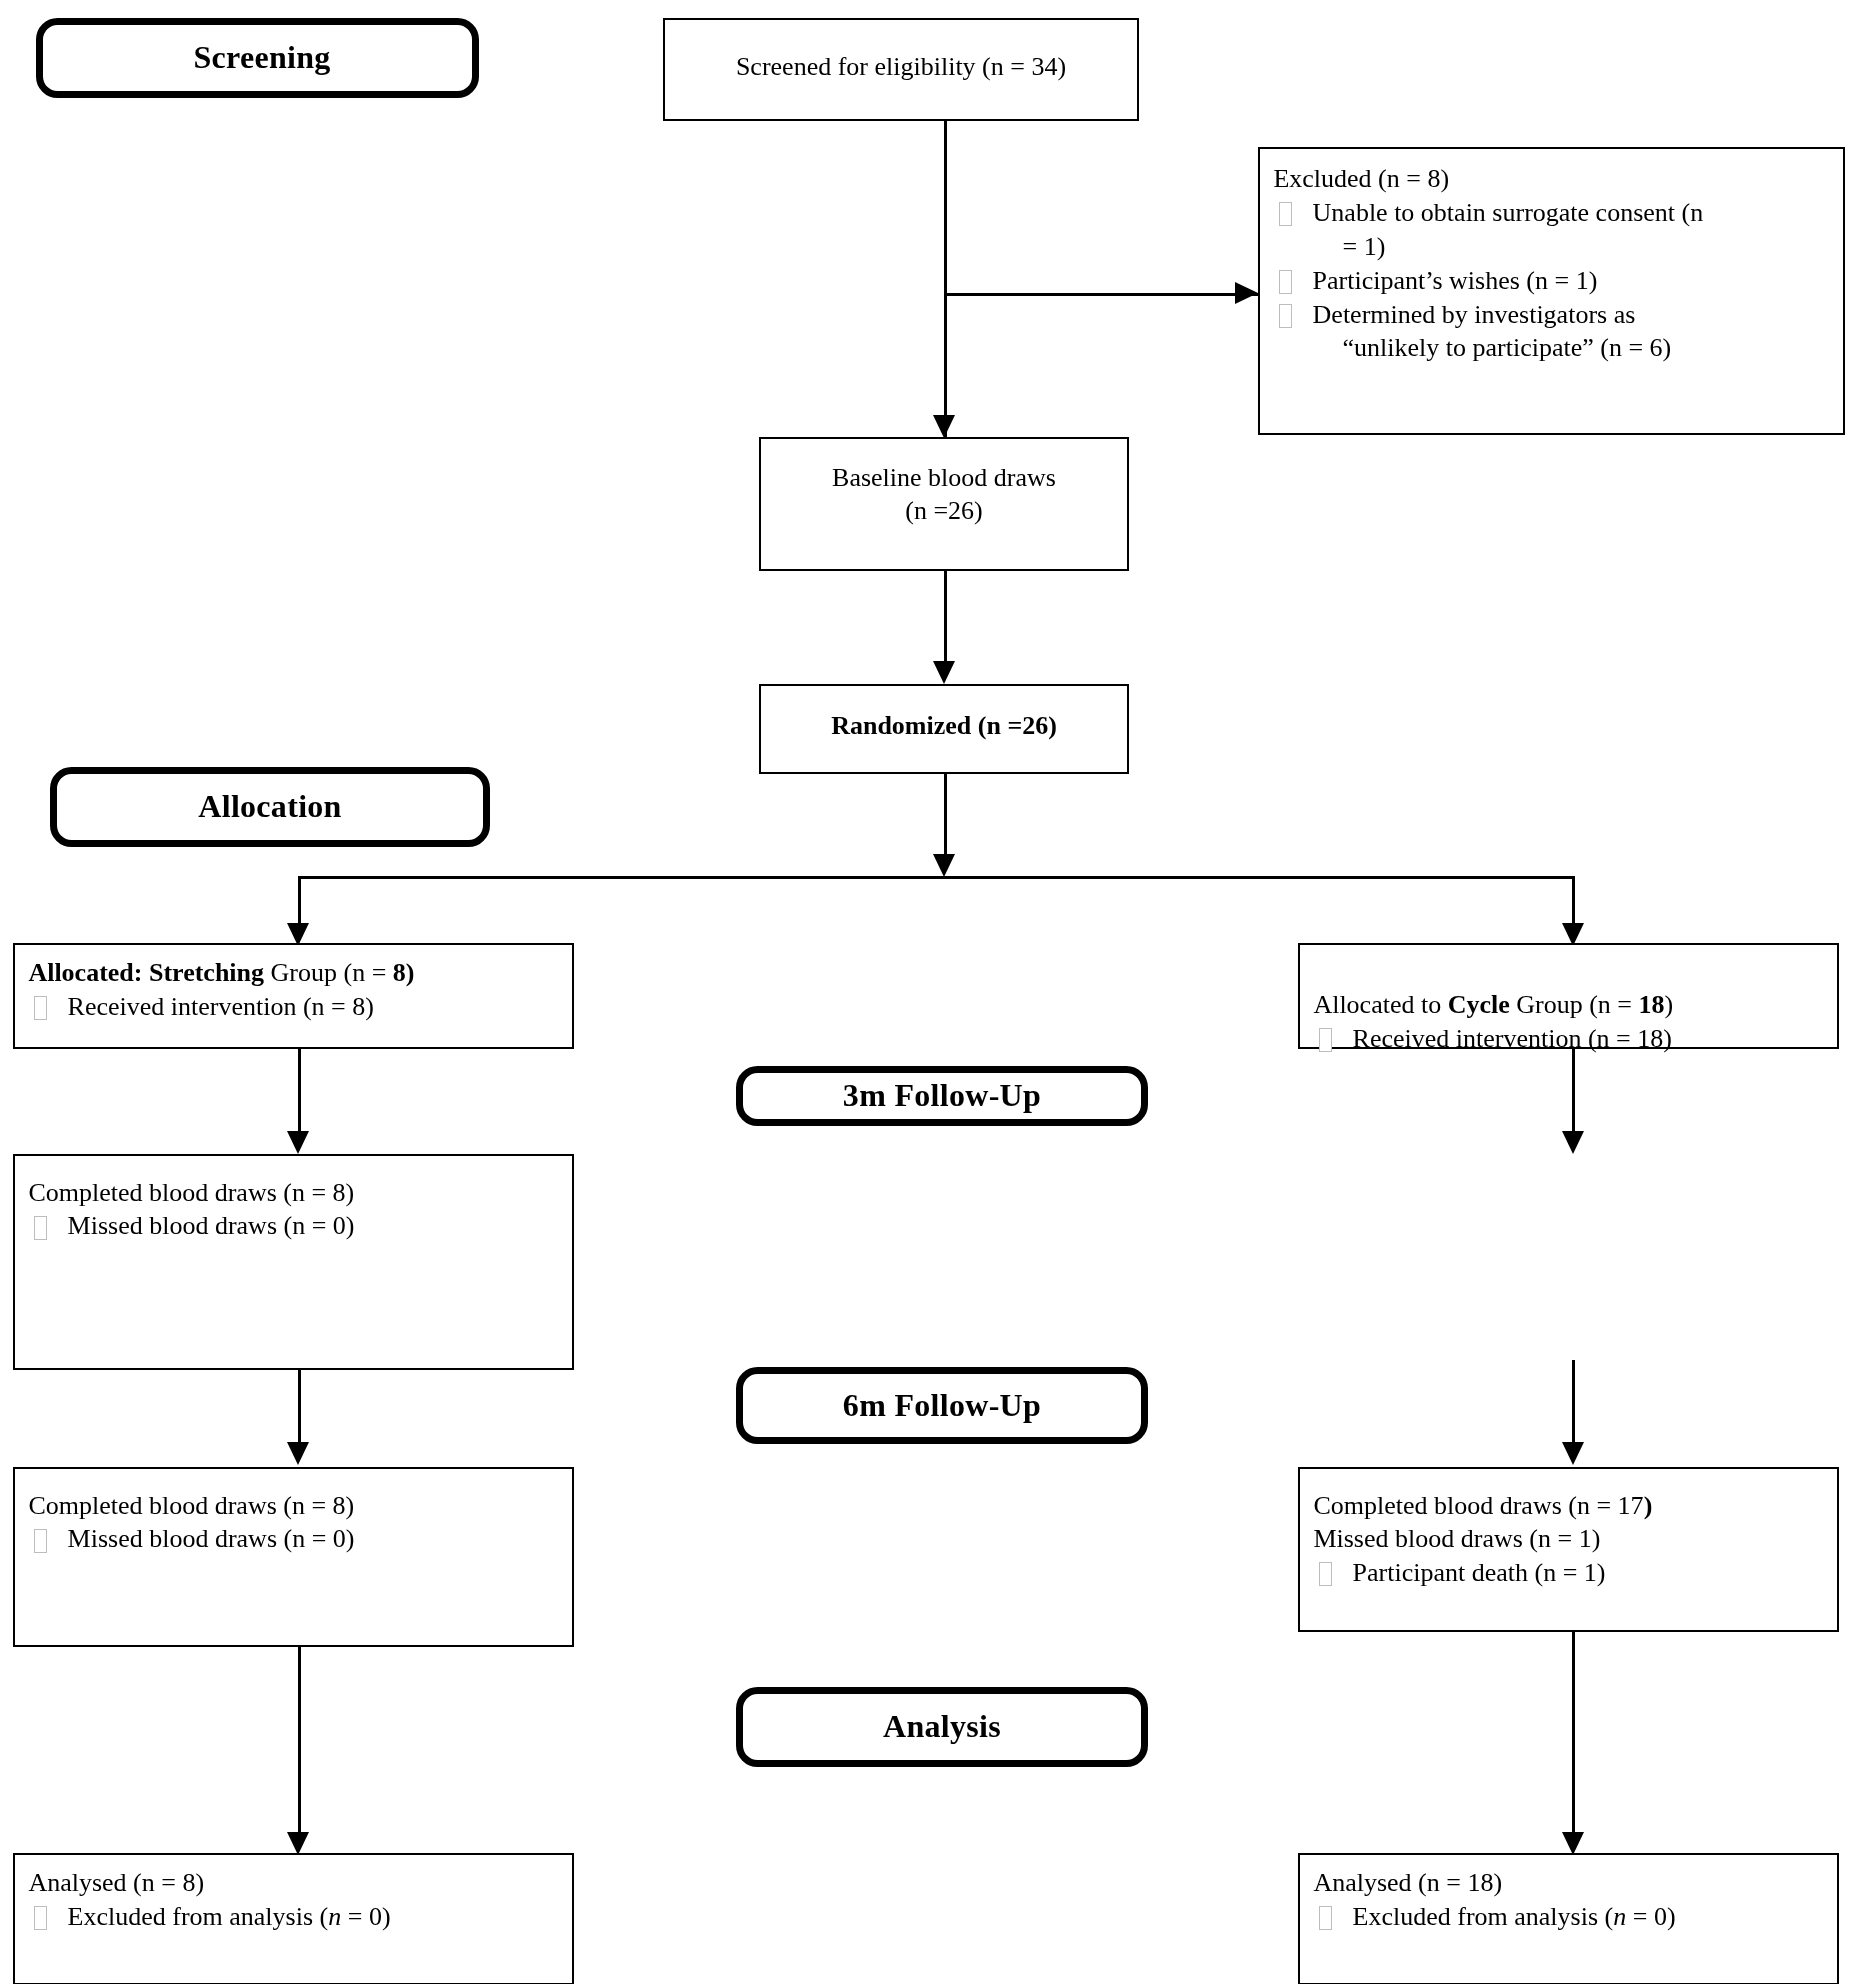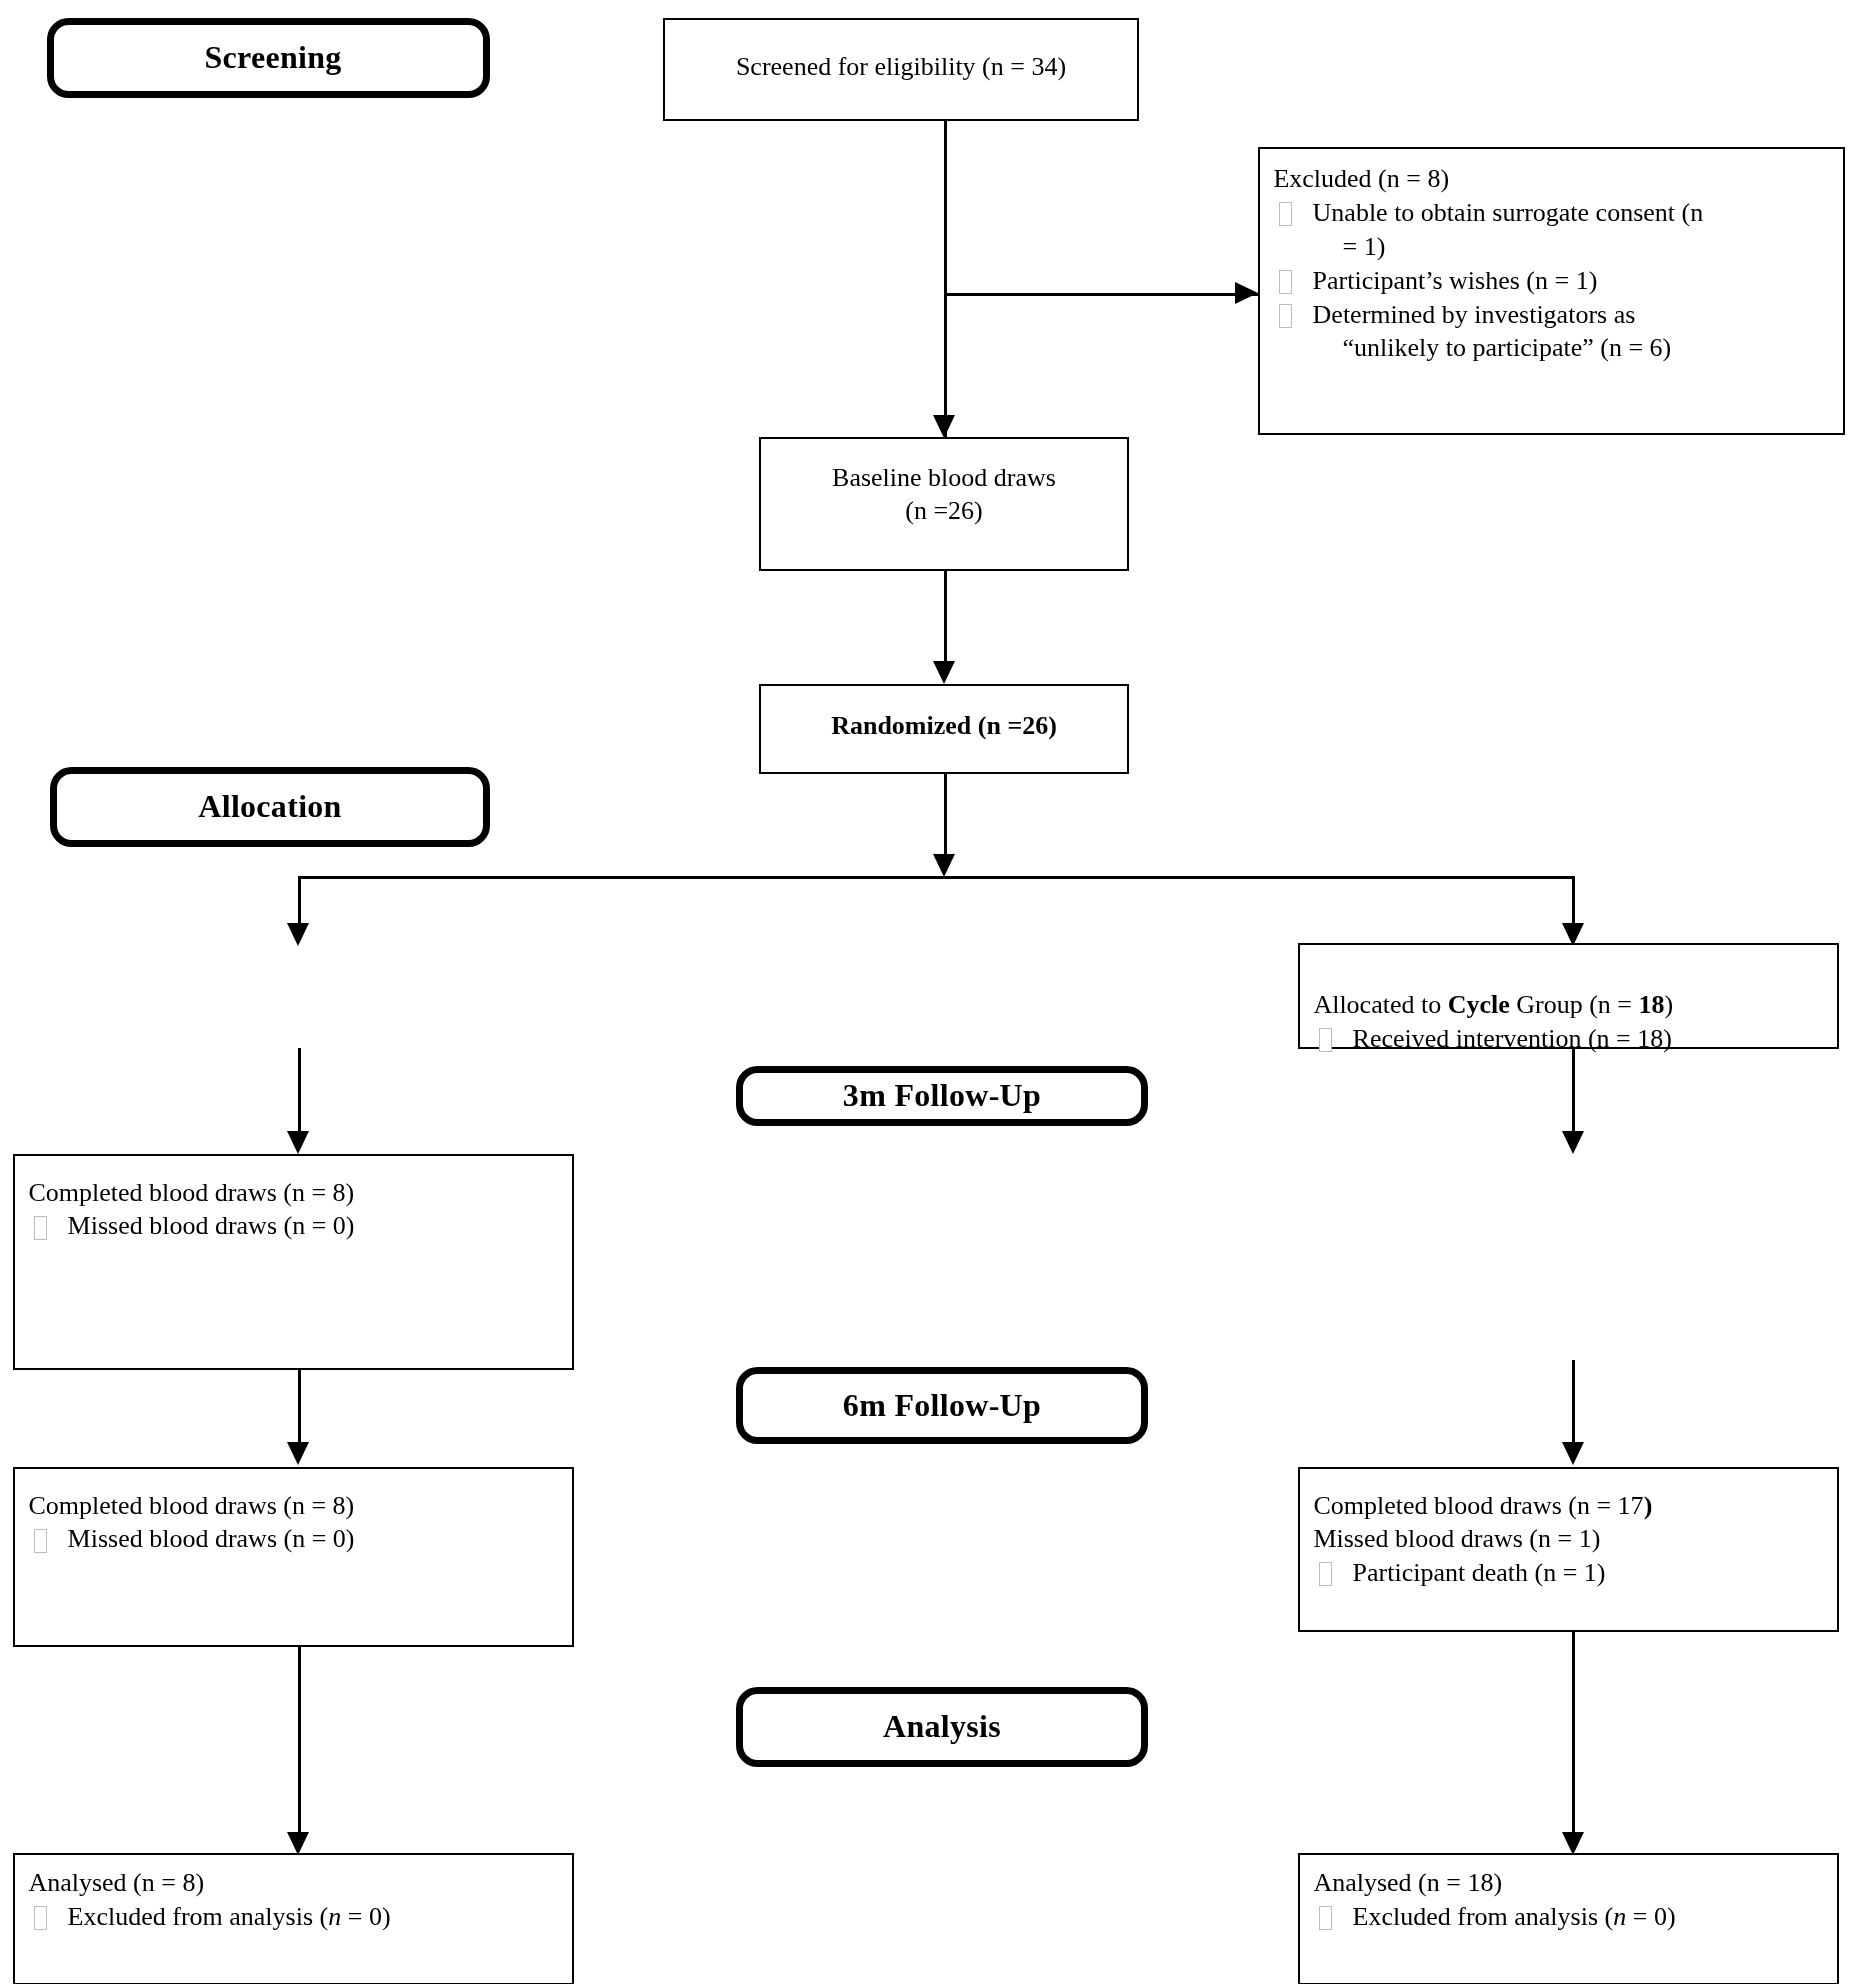--- a/index.html
+++ b/index.html
@@ -113,21 +113,21 @@
     border-top: 11.3px solid transparent;
     border-bottom: 11.3px solid transparent;
     border-left: 23px solid #000000;
   }
 </style>
 </head>
 <body>
 
 <div id="canvas">
 
-  <div class="stage-box" style="left:47px; top:18px; width:443px; height:80px;padding-left:9px;">
+  <div class="stage-box" style="left:36px; top:18px; width:443px; height:80px;padding-left:9px;">
     <span class="stage-label">Screening</span>
   </div>
 
   <div class="stage-box" style="left:50px; top:767px; width:440px; height:80px;">
     <span class="stage-label">Allocation</span>
   </div>
 
   <div class="stage-box" style="left:736px; top:1066px; width:412px; height:60px;">
     <span class="stage-label">3m Follow-Up</span>
   </div>
@@ -199,20 +199,30 @@
   <div class="arrow-down" style="left:933px; top:854px;"></div>
 
   <div class="hline" style="left:298px; top:876px; width:1277px;"></div>
 
   <div class="vline" style="left:298px; top:876px; height:54px;"></div>
   <div class="arrow-down" style="left:287px; top:923px;"></div>
 
   <div class="vline" style="left:1572px; top:876px; height:54px;"></div>
   <div class="arrow-down" style="left:1562px; top:923px;"></div>
 
+  <div class="node-box" style="left:13px; top:943px; width:561px; height:106px;">
+    <div class="node-inner" style="padding-top:11.3px;">
+      <span class="node-line"><b class="bold">Allocated: Stretching</b><span> Group (n = </span><b class="bold">8)</b></span>
+
+      <div class="bullet-row">
+        <span class="bullet-mark"></span>
+        <span class="bullet-text">Received intervention (n = 8)</span>
+      </div>
+    </div>
+  </div>
 
   <div class="node-box" style="left:1298px; top:943px; width:541px; height:106px;">
     <div class="node-inner" style="padding-top:0;margin-top:43px;">
       <span class="node-line"><span>Allocated to </span><b class="bold">Cycle</b><span> Group (n = </span><b class="bold">18</b><span>)</span></span>
 
       <div class="bullet-row">
         <span class="bullet-mark"></span>
         <span class="bullet-text">Received intervention (n = 18)</span>
       </div>
     </div>

